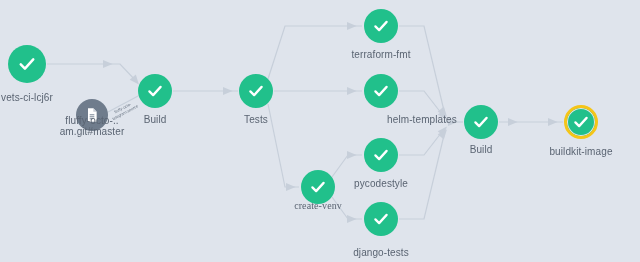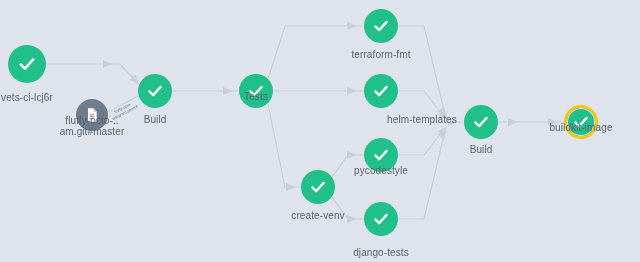--- a/index.html
+++ b/index.html
@@ -145,21 +145,21 @@
           </svg>
         </div>
         <div class="node-label" style="margin-top: 23px;">Build</div>
       </div>
       <div class="node" style="left: 256px; top: 91px;">
         <div class="node-circle status-success" style="width: 34px; height: 34px;">
           <svg class="check-icon" width="18" height="18" viewBox="0 0 24 24">
             <path d="M4.5 12.5 L9.5 17.5 L19.5 6.5" fill="none" stroke="#ffffff" stroke-width="3" stroke-linecap="round" stroke-linejoin="round"></path>
           </svg>
         </div>
-        <div class="node-label" style="">Tests</div>
+        <div class="node-label" style="margin-top: 23px;">Tests</div>
       </div>
       <div class="node" style="left: 381px; top: 26px;">
         <div class="node-circle status-success" style="width: 34px; height: 34px;">
           <svg class="check-icon" width="18" height="18" viewBox="0 0 24 24">
             <path d="M4.5 12.5 L9.5 17.5 L19.5 6.5" fill="none" stroke="#ffffff" stroke-width="3" stroke-linecap="round" stroke-linejoin="round"></path>
           </svg>
         </div>
         <div class="node-label" style="margin-top: 23px;">terraform-fmt</div>
       </div>
       <div class="node" style="left: 381px; top: 91px;">
@@ -169,29 +169,29 @@
           </svg>
         </div>
         <div class="node-label" style="margin-top: 23px; margin-left: 41px;">helm-templates</div>
       </div>
       <div class="node" style="left: 381px; top: 155px;">
         <div class="node-circle status-success" style="width: 34px; height: 34px;">
           <svg class="check-icon" width="18" height="18" viewBox="0 0 24 24">
             <path d="M4.5 12.5 L9.5 17.5 L19.5 6.5" fill="none" stroke="#ffffff" stroke-width="3" stroke-linecap="round" stroke-linejoin="round"></path>
           </svg>
         </div>
-        <div class="node-label" style="margin-top: 10px;">pycodestyle</div>
+        <div class="node-label" style="margin-top: 23px;">pycodestyle</div>
       </div>
       <div class="node" style="left: 318px; top: 187px;">
         <div class="node-circle status-success" style="width: 34px; height: 34px;">
           <svg class="check-icon" width="18" height="18" viewBox="0 0 24 24">
             <path d="M4.5 12.5 L9.5 17.5 L19.5 6.5" fill="none" stroke="#ffffff" stroke-width="3" stroke-linecap="round" stroke-linejoin="round"></path>
           </svg>
         </div>
-        <div class="node-label" style="margin-top: 23px;">create-venv</div>
+        <div class="node-label" style="margin-top: 13px; font-family: Liberation Serif, serif;">create-venv</div>
       </div>
       <div class="node" style="left: 381px; top: 219px;">
         <div class="node-circle status-success" style="width: 34px; height: 34px;">
           <svg class="check-icon" width="18" height="18" viewBox="0 0 24 24">
             <path d="M4.5 12.5 L9.5 17.5 L19.5 6.5" fill="none" stroke="#ffffff" stroke-width="3" stroke-linecap="round" stroke-linejoin="round"></path>
           </svg>
         </div>
         <div class="node-label" style="margin-top: 28px;">django-tests</div>
       </div>
       <div class="node" style="left: 481px; top: 122px;">
@@ -201,20 +201,20 @@
           </svg>
         </div>
         <div class="node-label" style="margin-top: 22px;">Build</div>
       </div>
       <div class="node" style="left: 581px; top: 122px;">
         <div class="node-circle status-success highlighted" style="width: 34px; height: 34px;">
           <svg class="check-icon" width="18" height="18" viewBox="0 0 24 24">
             <path d="M4.5 12.5 L9.5 17.5 L19.5 6.5" fill="none" stroke="#ffffff" stroke-width="3" stroke-linecap="round" stroke-linejoin="round"></path>
           </svg>
         </div>
-        <div class="node-label" style="">buildkit-image</div>
+        <div class="node-label" style="margin-top: 24px;">buildkit-image</div>
       </div>
     </div>
   <div id="edge-label-layer">
       <div class="edge-label" style="left: 124px; top: 110px; transform: translate(-50%, -50%) rotate(-28deg);">fluffy-octo-
 telegram:source</div>
     </div>
 </div>
 
 </body></html>

